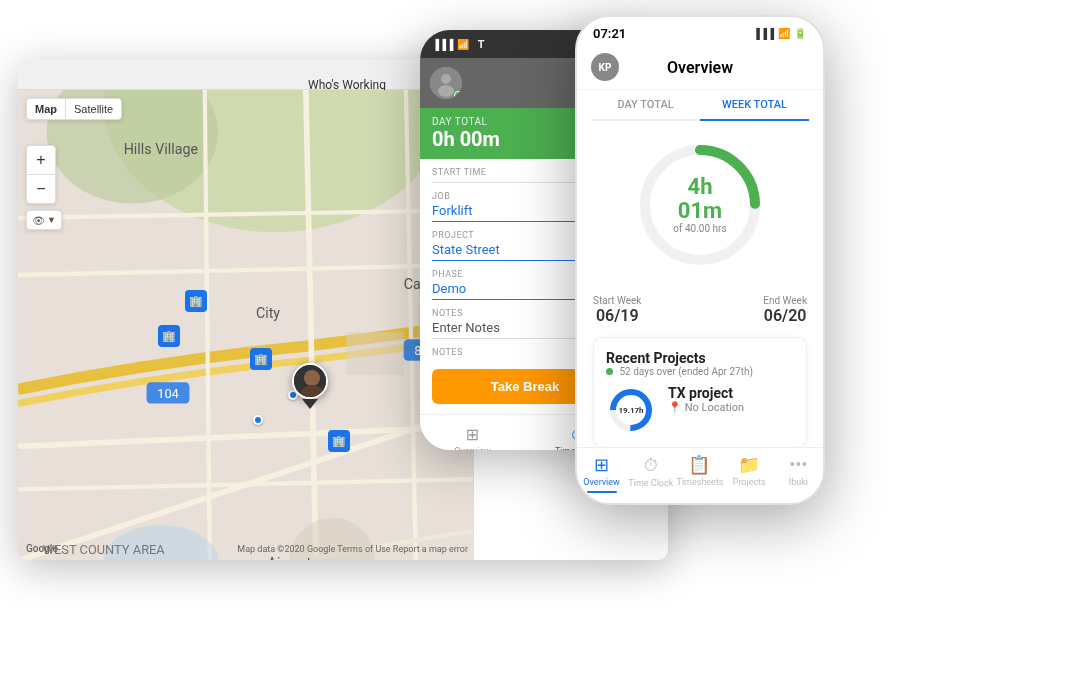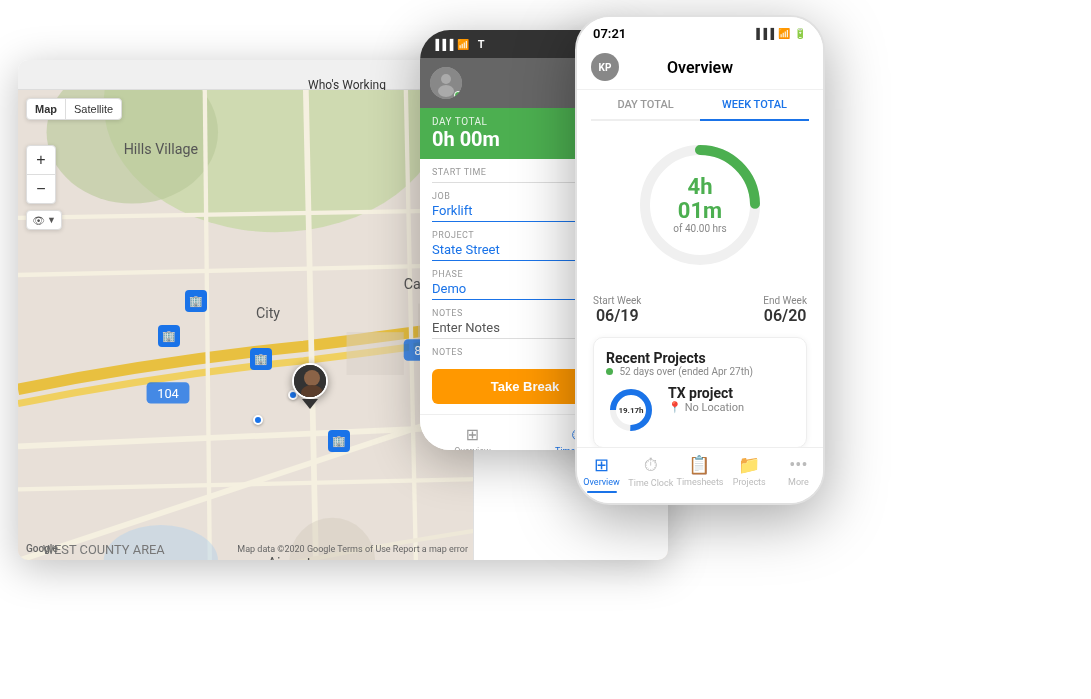--- a/index.html
+++ b/index.html
@@ -902,18 +902,18 @@
       <div class="prn-item">
         <span class="prn-icon">📋</span>
         <span class="prn-label">Timesheets</span>
       </div>
       <div class="prn-item">
         <span class="prn-icon">📁</span>
         <span class="prn-label">Projects</span>
       </div>
       <div class="prn-item">
         <span class="prn-icon">•••</span>
-        <span class="prn-label">More</span>
+        <span class="prn-label">Ibuki</span>
       </div>
     </div>
   </div>
 
 </div>
 
 </body></html>

